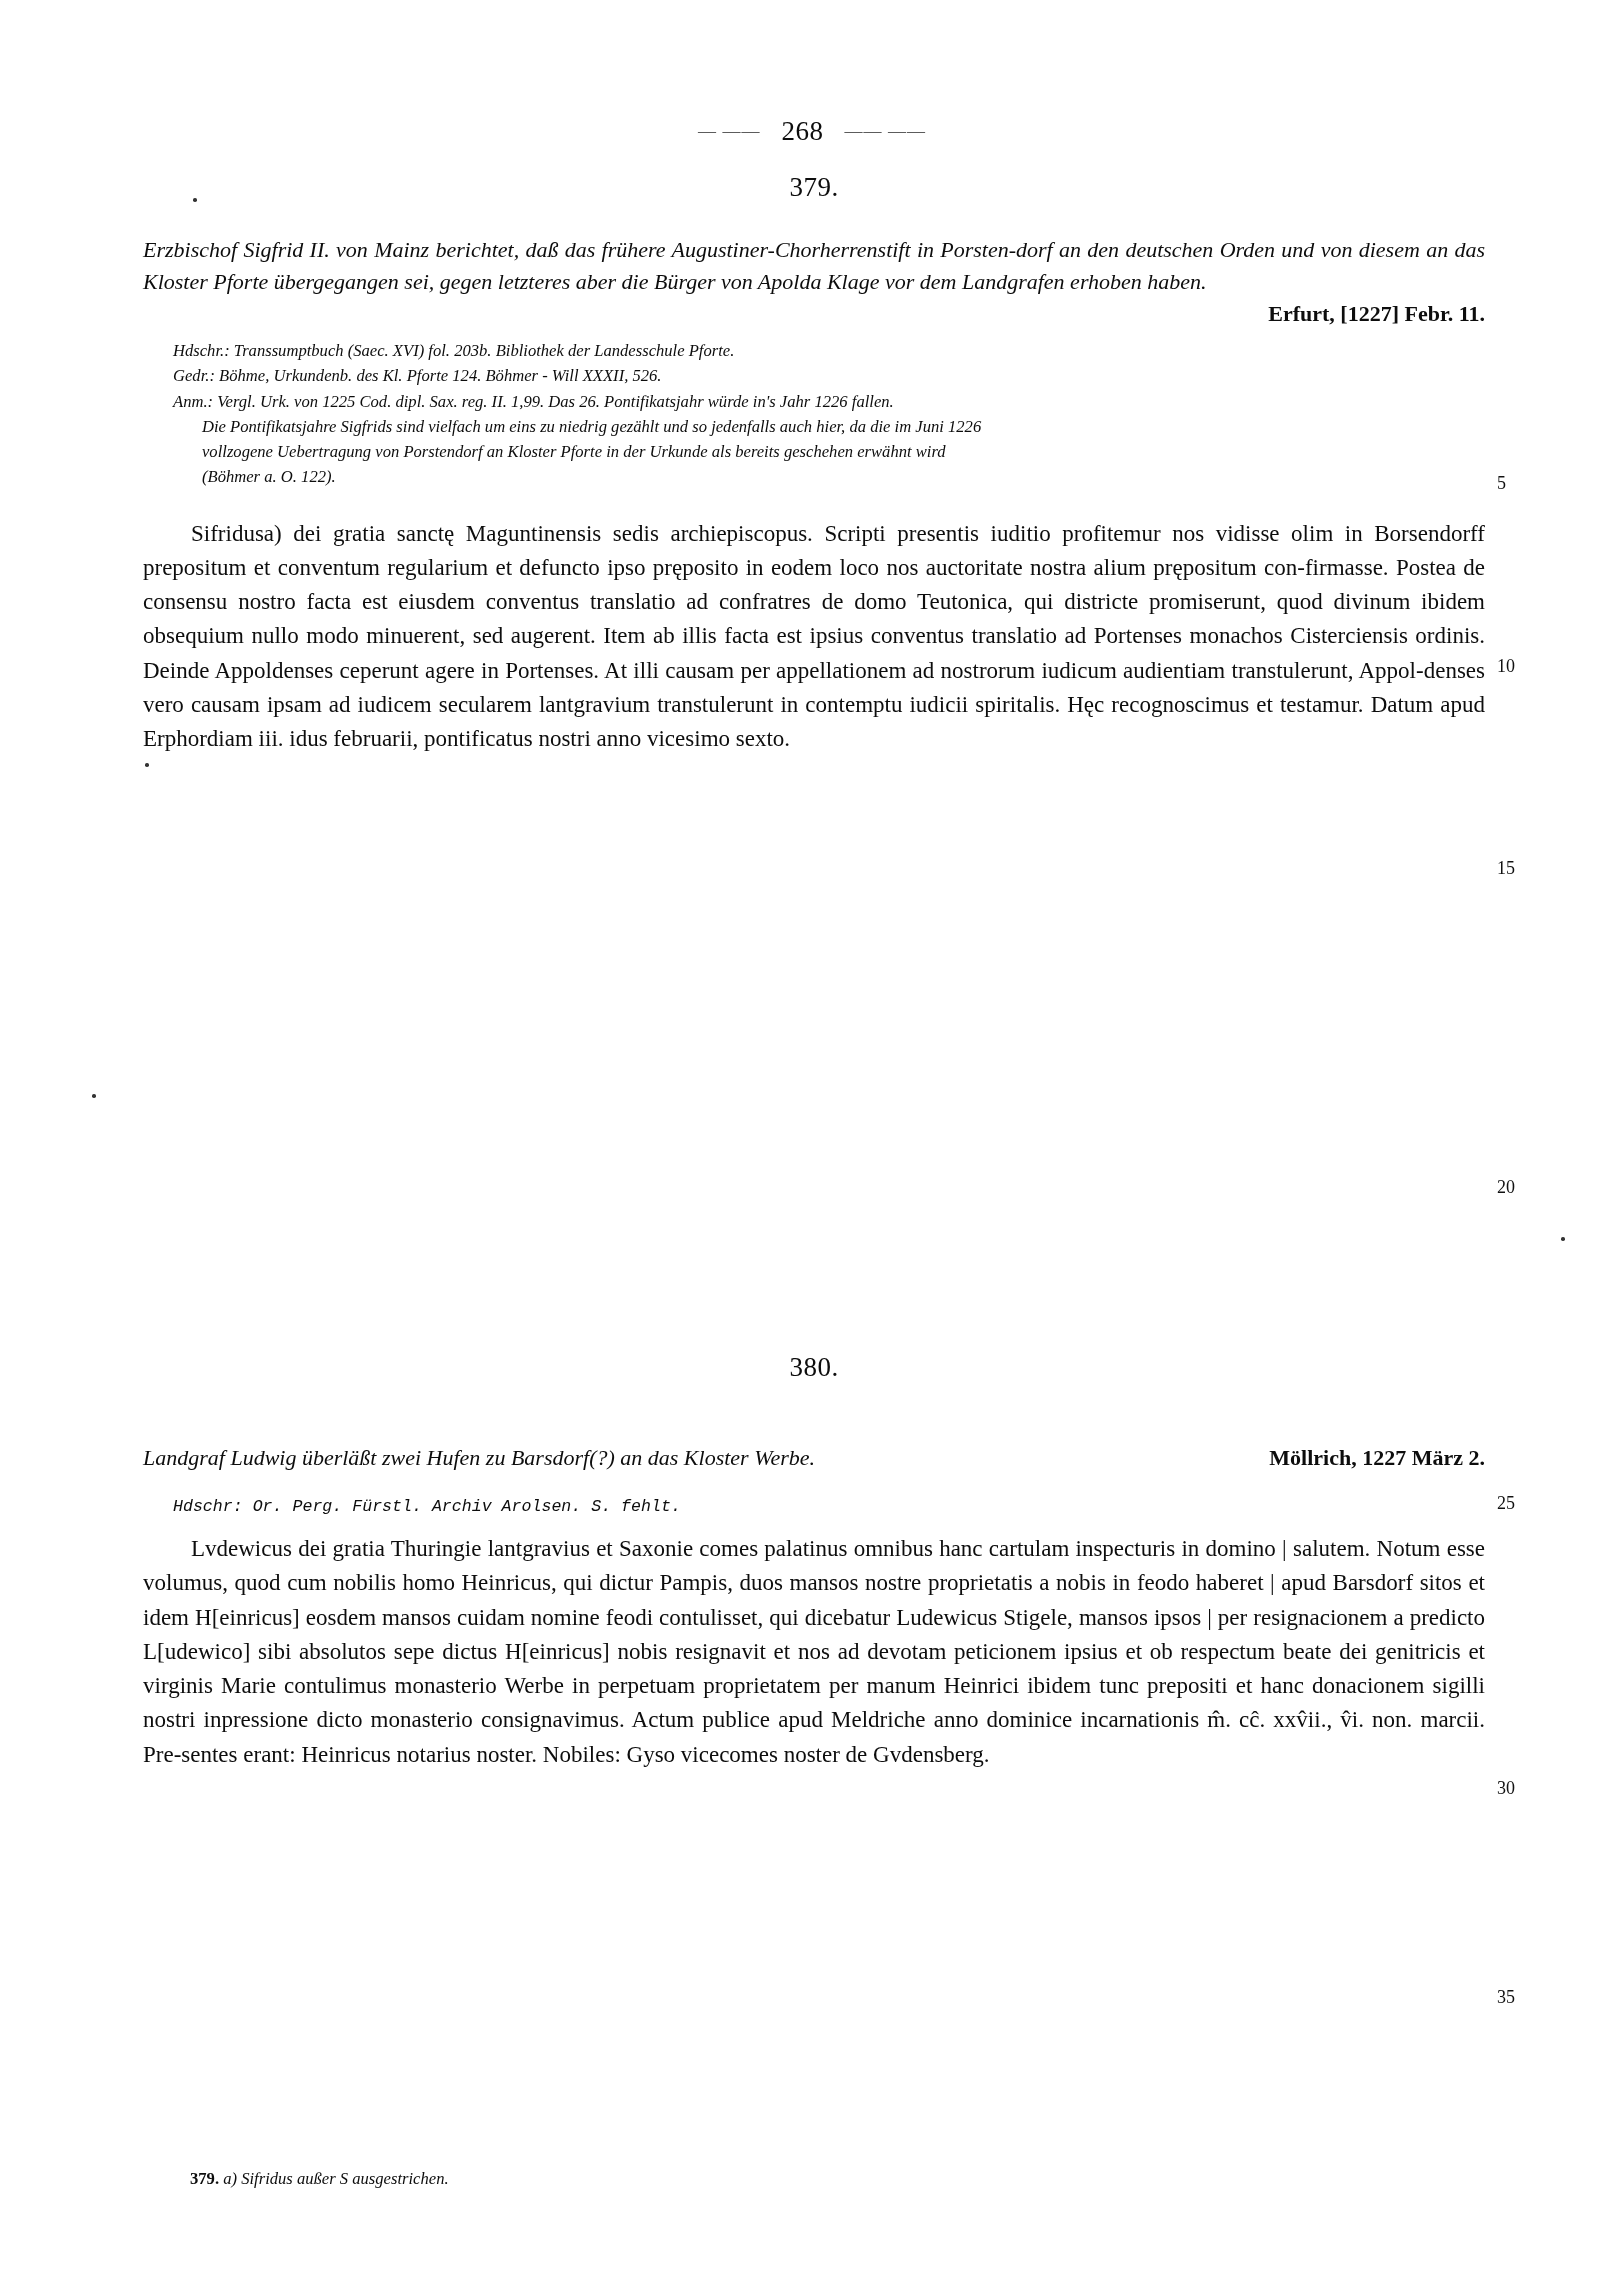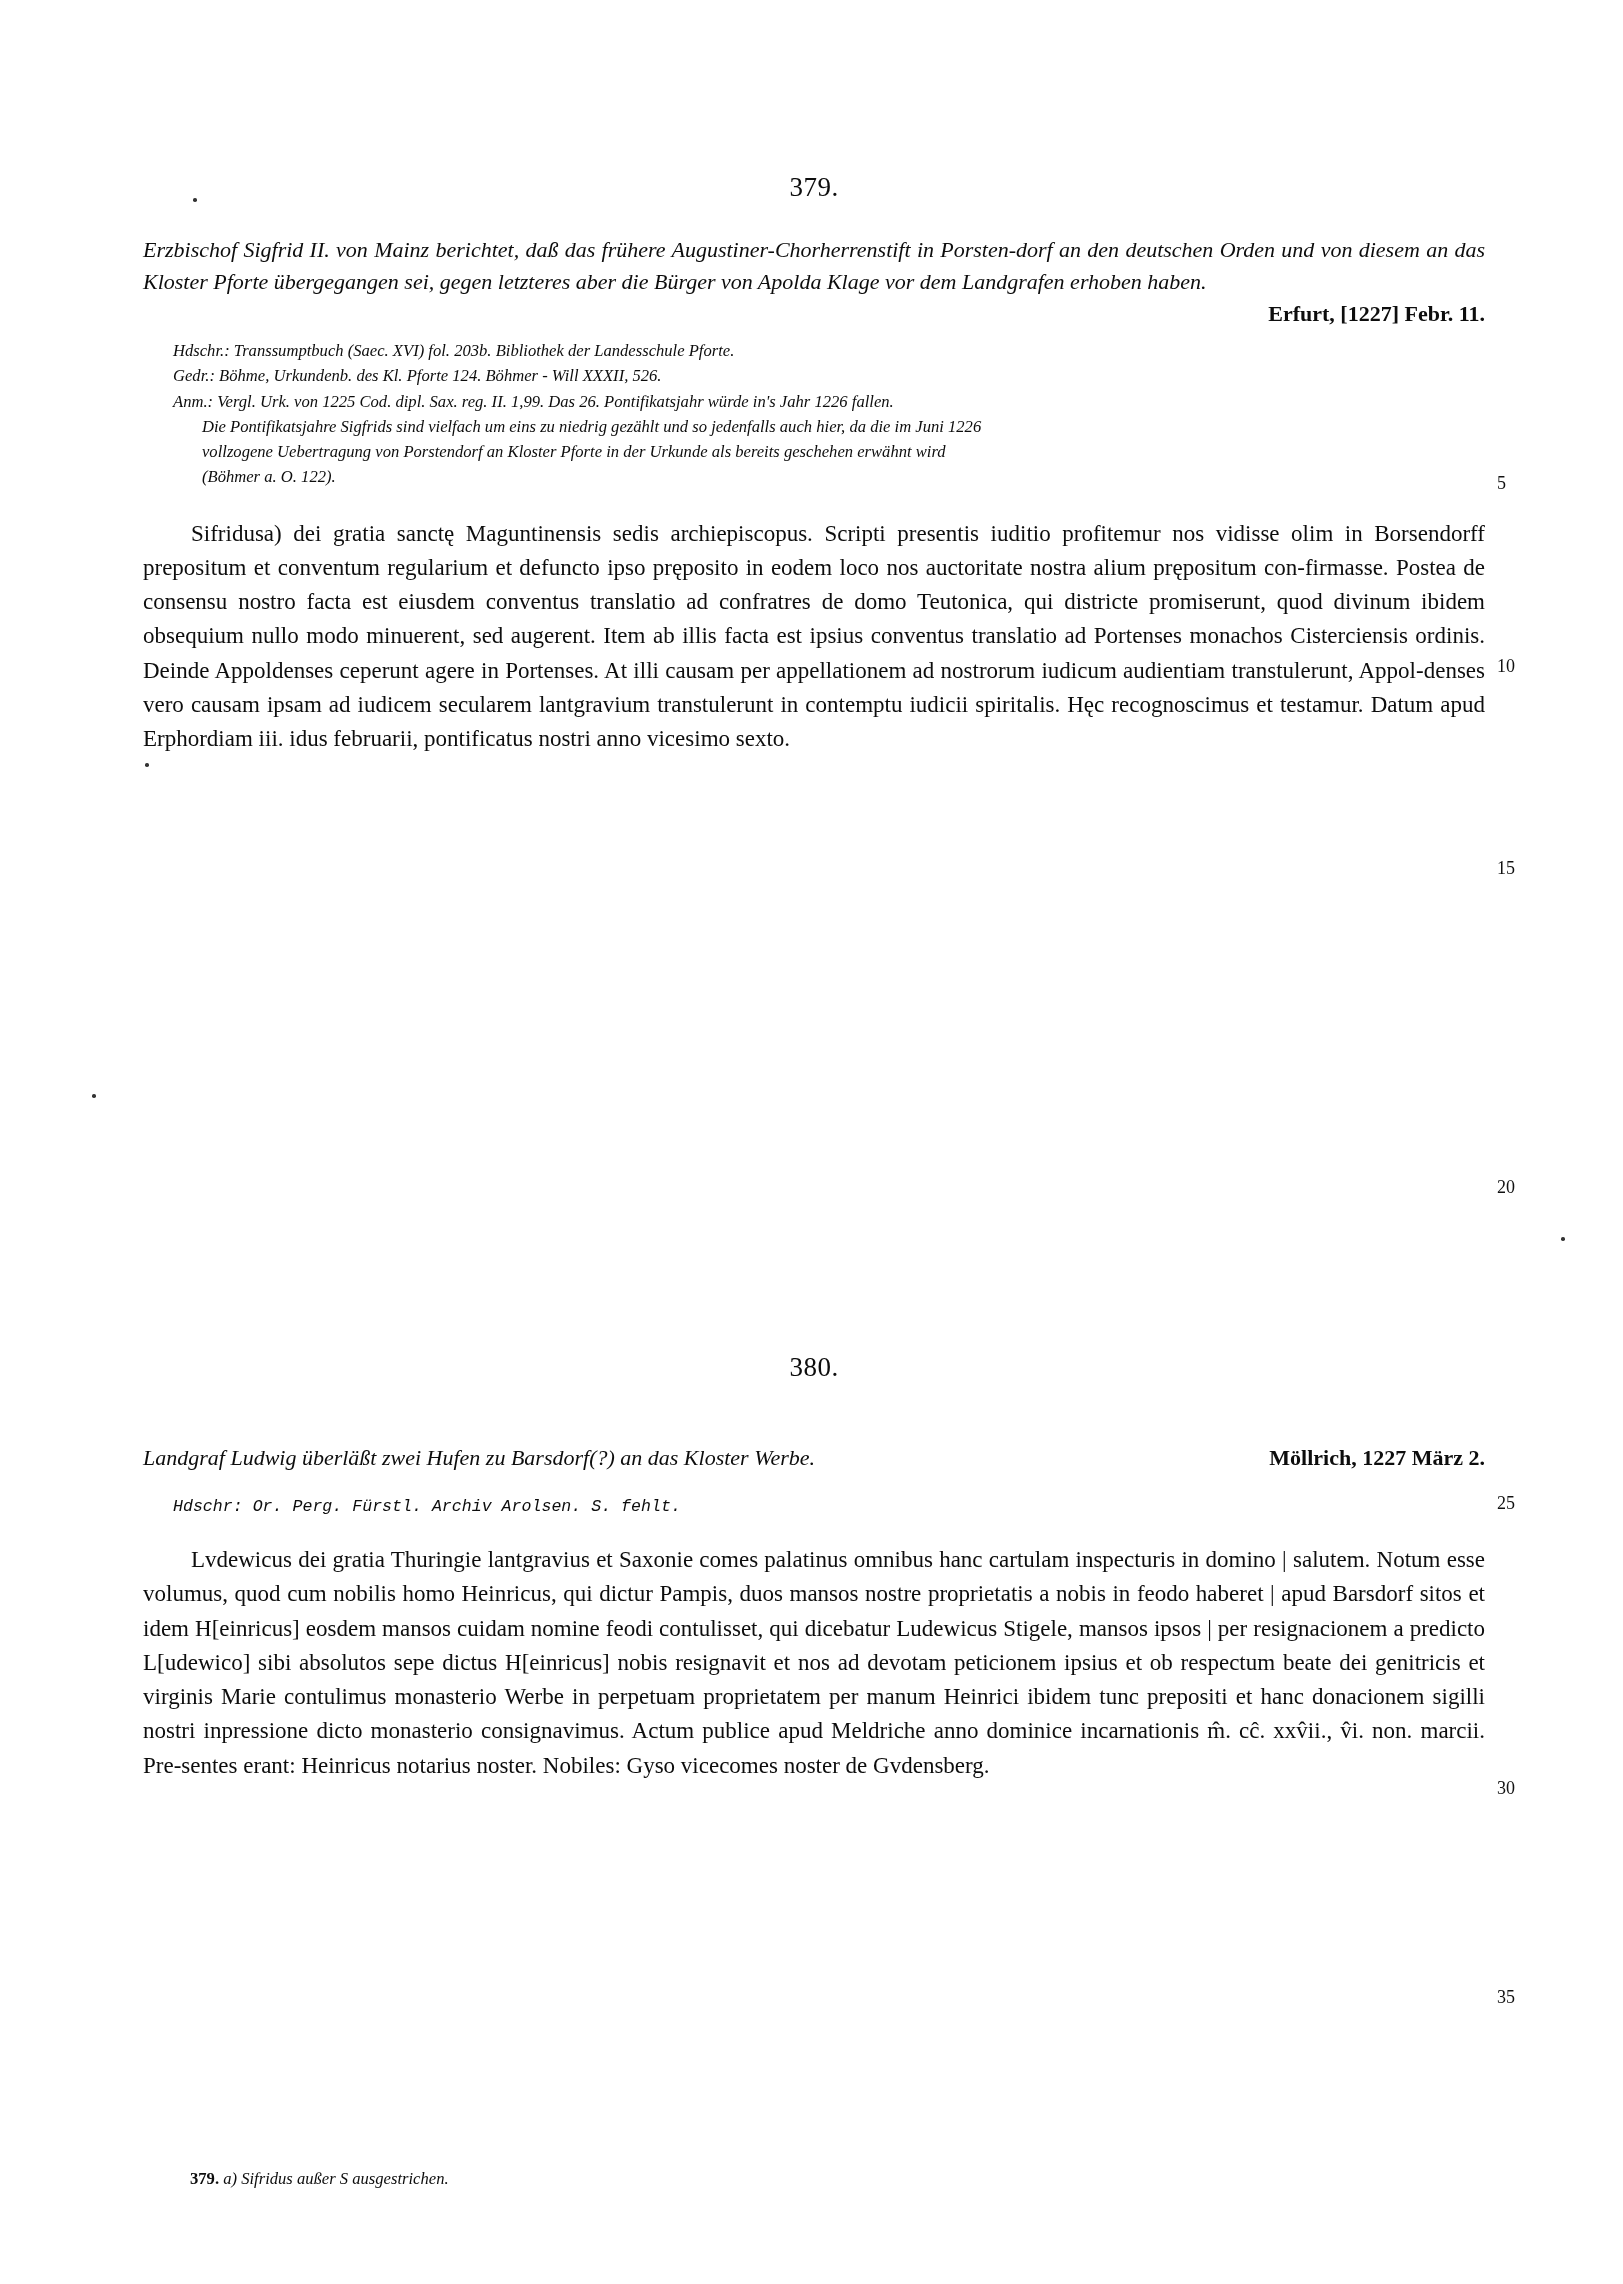--- a/index.html
+++ b/index.html
@@ -117,20 +117,23 @@
     height: 3.5px;
     background: #333;
     border-radius: 50%;
   }
 </style>
 </head>
 <body>
 
 <div class="page">
 
+  <div class="page-header">
+    <span class="dash-left">—  ——</span><span class="pg-num">268</span><span class="dash-right">——  ——</span>
+  </div>
 
   <div class="content" style="top:172px;">
 
     <div class="doc-number">379.</div>
 
     <div style="height:31px"></div>
 
     <div class="regest">Erzbischof Sigfrid II. von Mainz berichtet, daß das frühere Augustiner-Chorherrenstift in Porsten-dorf an den deutschen Orden und von diesem an das Kloster Pforte übergegangen sei, gegen letzteres aber die Bürger von Apolda Klage vor dem Landgrafen erhoben haben.</div>
 
     <div class="dateline">Erfurt, [1227] Febr. 11.</div>
@@ -157,21 +160,21 @@
 
     <div style="display:flex; align-items:baseline; justify-content:space-between; font-size:22px;">
       <span style="font-style:italic;margin-top:36px;">Landgraf Ludwig überläßt zwei Hufen zu Barsdorf(?) an das Kloster Werbe.</span>
       <span style="font-weight:bold; white-space:nowrap; margin-left:11px;">Möllrich, 1227 März 2.</span>
     </div>
 
     <div class="small-note" style="margin-top:26px;font-family:Liberation Mono, monospace;">
       <span>Hdschr: Or. Perg. Fürstl. Archiv Arolsen.   S. fehlt.</span>
     </div>
 
-    <div class="body-text" style="margin-top:27px;">
+    <div class="body-text" style="margin-top:16px;">
       <p>Lvdewicus dei gratia Thuringie lantgravius et Saxonie comes palatinus omnibus hanc cartulam inspecturis in domino | salutem.   Notum esse volumus, quod cum nobilis homo Heinricus, qui dictur Pampis, duos mansos nostre proprietatis a nobis in feodo haberet | apud Barsdorf sitos et idem H[einricus] eosdem mansos cuidam nomine feodi contulisset, qui dicebatur Ludewicus Stigele, mansos ipsos | per resignacionem a predicto L[udewico] sibi absolutos sepe dictus H[einricus] nobis resignavit et nos ad devotam peticionem ipsius et ob respectum beate dei genitricis et virginis Marie contulimus monasterio Werbe in perpetuam proprietatem per manum Heinrici ibidem tunc prepositi et hanc donacionem sigilli nostri inpressione dicto monasterio consignavimus.   Actum publice apud Meldriche anno dominice incarnationis m̂. cĉ. xxv̂ii., v̂i. non. marcii.   Pre-sentes erant: Heinricus notarius noster.   Nobiles: Gyso vicecomes noster de Gvdensberg.</p>
     </div>
   </div>
 
   <div style="position:absolute; left:174px; top:2169px; width:1312px;" class="footnote">
     <b>379.</b>
     <span>a) Sifridus außer S ausgestrichen.</span>
   </div>
 
   <span class="ln" style="top:473px;">5</span>

